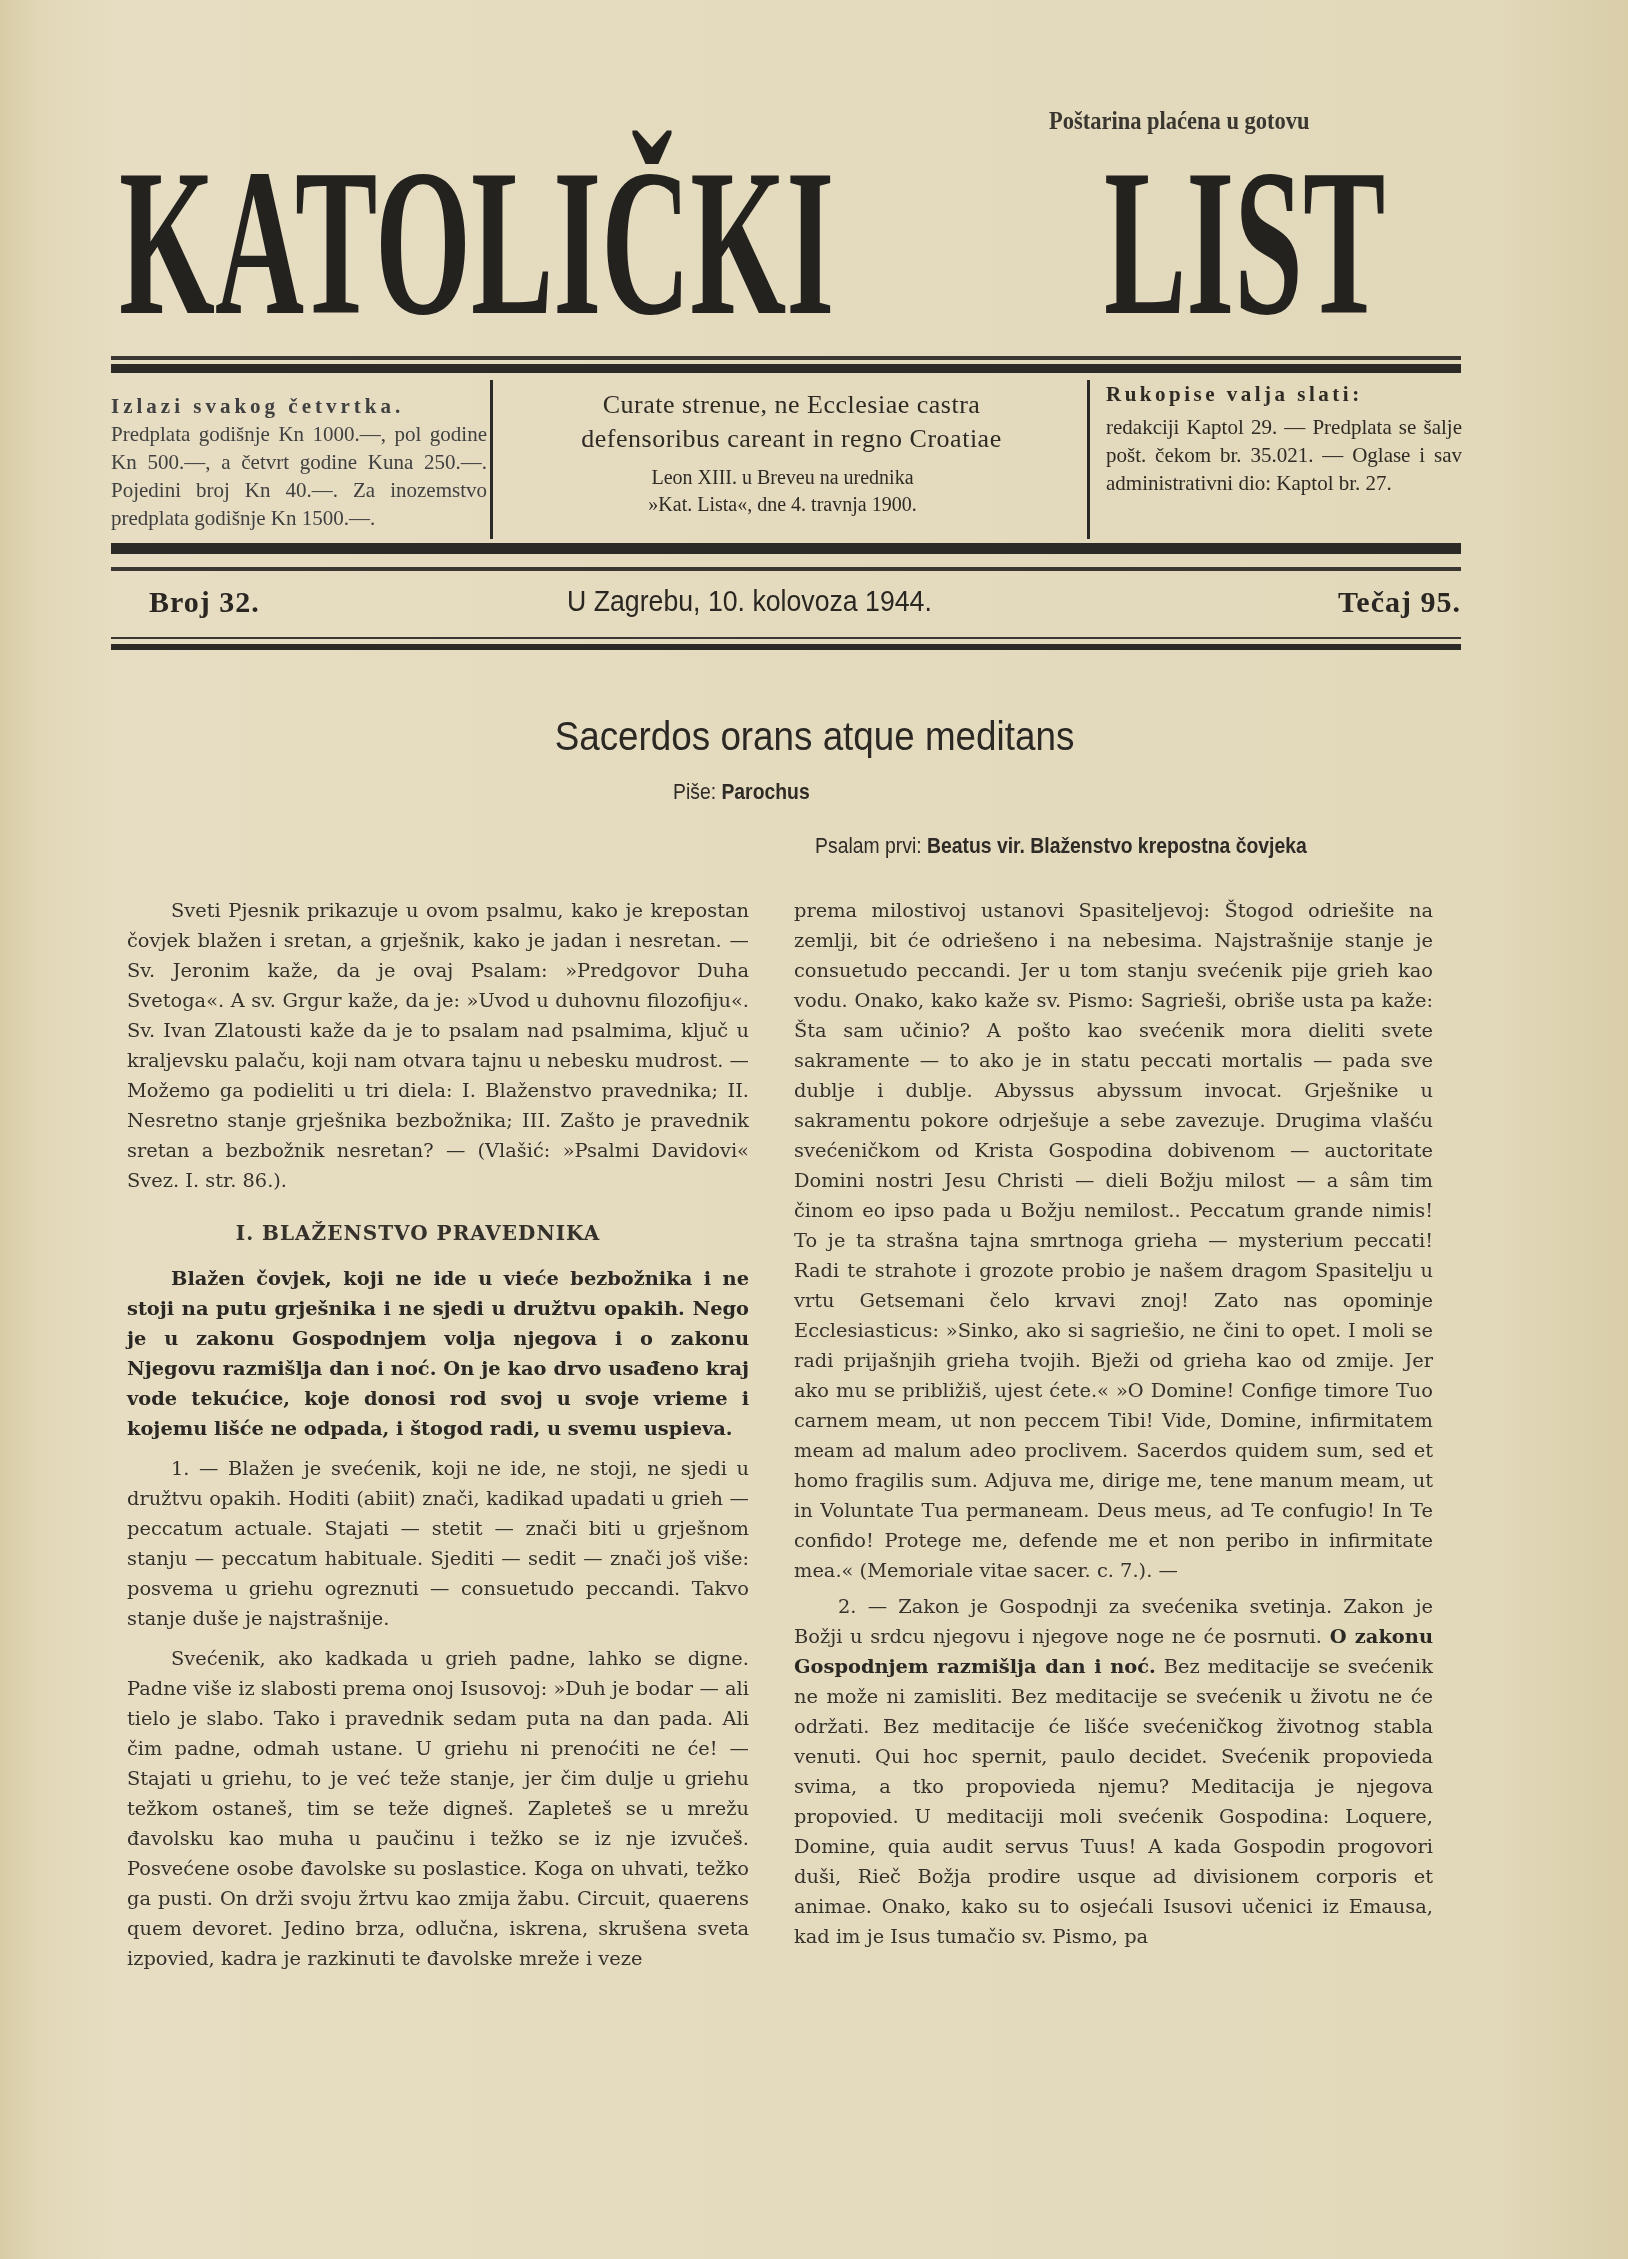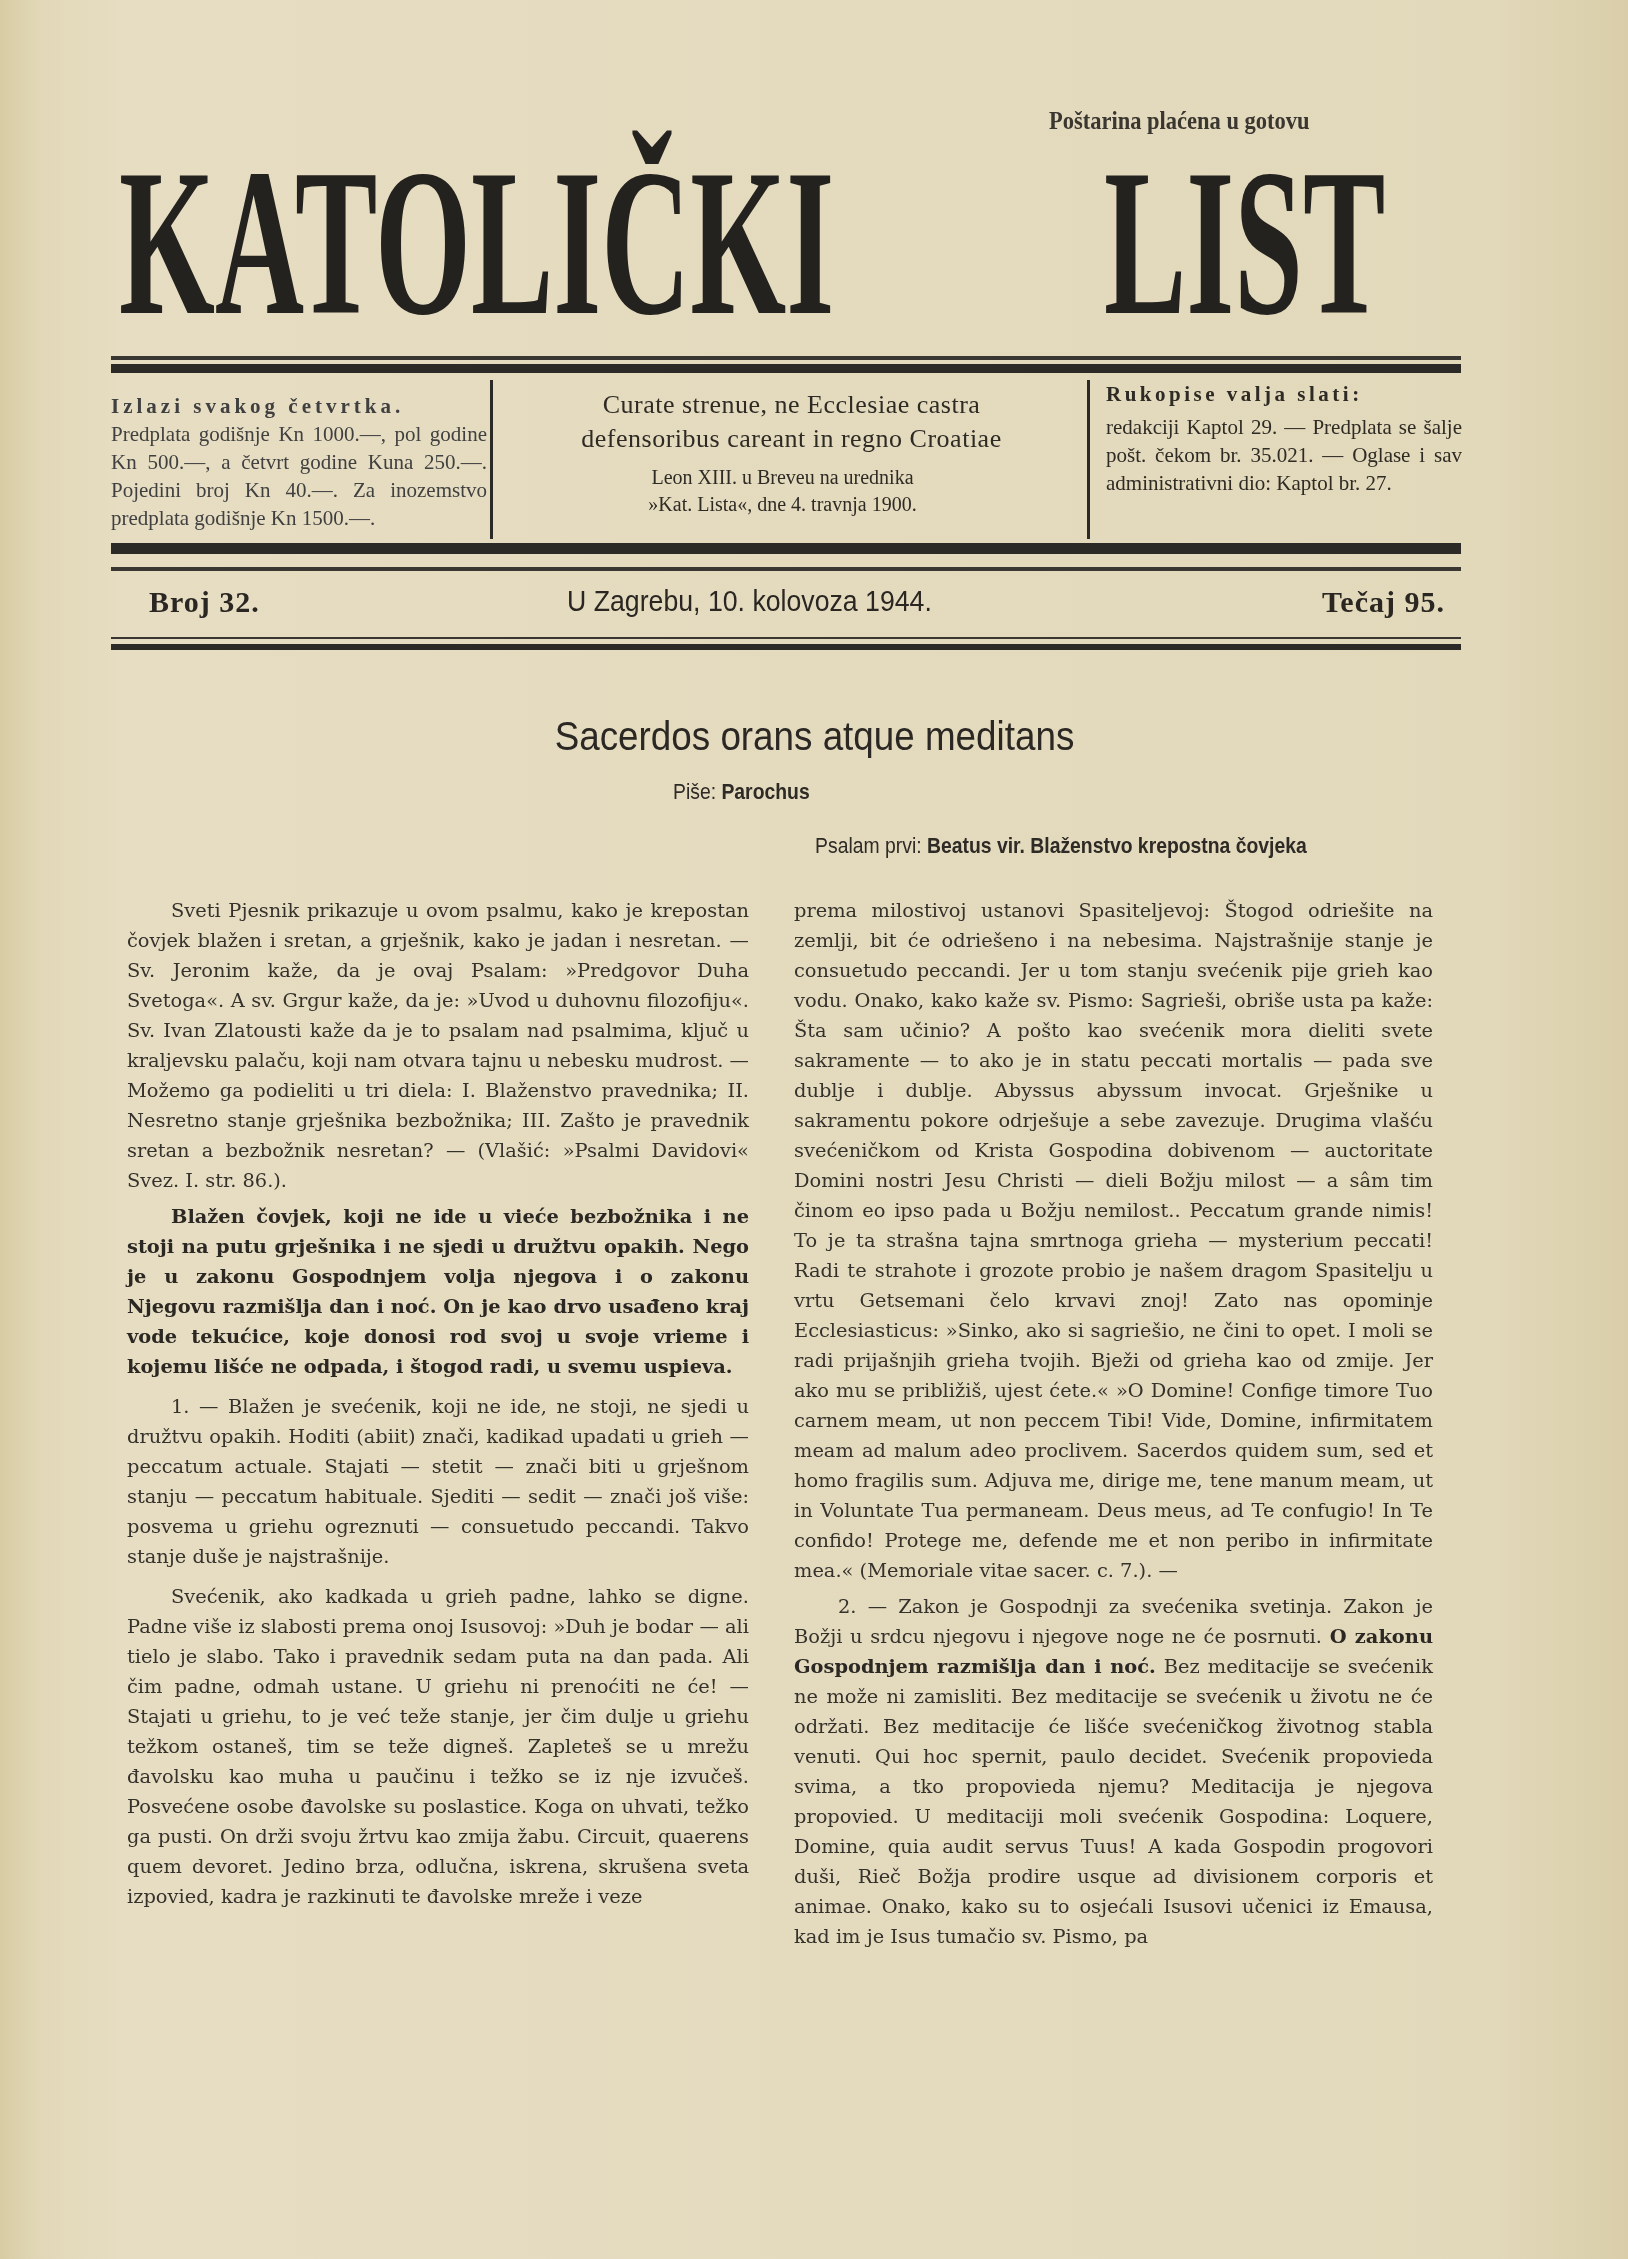--- a/index.html
+++ b/index.html
@@ -55,21 +55,21 @@
     text-align: justify;
   }
   .info-right .lead { font-weight: bold; letter-spacing: 3.5px; margin-bottom: 5px; }
 
   .issue-line {
     position: absolute; left: 149px; top: 585px; width: 1313px; height: 40px;
     font-family: "Liberation Sans", sans-serif; color: #2a2622; font-size: 30px;
   }
   .issue-line .num { position: absolute; left: 0; font-weight: bold; font-family: "Liberation Serif", serif; letter-spacing: 1px; }
   .issue-line .date { position: absolute; left: 418px; font-size: 29px; transform: scaleX(0.92); transform-origin: left; }
-  .issue-line .vol { position: absolute; right: 17px; font-weight: bold; font-family: "Liberation Serif", serif; letter-spacing: 1px; text-align: right; }
+  .issue-line .vol { position: absolute; right: 1px; font-weight: bold; font-family: "Liberation Serif", serif; letter-spacing: 1px; text-align: right; }
 
   .article-title {
     position: absolute; left: 0; width: 1629px; top: 714px; text-align: center;
     font-family: "Liberation Sans", sans-serif; font-size: 40px; color: #2b2824;
     transform: scaleX(0.92);
   }
   .byline {
     position: absolute; left: 673px; top: 779px;
     font-family: "Liberation Sans", sans-serif; font-size: 22px; color: #2e2a25;
     transform: scaleX(0.88); transform-origin: left;
@@ -153,20 +153,21 @@
     <span>Piše:</span>
     <b>Parochus</b>
   </div>
   <div class="subtitle">
     <span>Psalam prvi:</span>
     <b>Beatus vir. Blaženstvo krepostna čovjeka</b>
   </div>
 
   <div class="col left">
     <p>Sveti Pjesnik prikazuje u ovom psalmu, kako je krepostan čovjek blažen i sretan, a grješnik, kako je jadan i nesretan. — Sv. Jeronim kaže, da je ovaj Psalam: »Predgovor Duha Svetoga«. A sv. Grgur kaže, da je: »Uvod u duhovnu filozofiju«. Sv. Ivan Zlatousti kaže da je to psalam nad psalmima, ključ u kraljevsku palaču, koji nam otvara tajnu u nebesku mudrost. — Možemo ga podieliti u tri diela: I. Blaženstvo pravednika; II. Nesretno stanje grješnika bezbožnika; III. Zašto je pravednik sretan a bezbožnik nesretan? — (Vlašić: »Psalmi Davidovi« Svez. I. str. 86.).</p>
+    <div class="heading">I. BLAŽENSTVO PRAVEDNIKA</div>
     <p class="bold">Blažen čovjek, koji ne ide u vieće bezbožnika i ne stoji na putu grješnika i ne sjedi u družtvu opakih. Nego je u zakonu Gospodnjem volja njegova i o zakonu Njegovu razmišlja dan i noć. On je kao drvo usađeno kraj vode tekućice, koje donosi rod svoj u svoje vrieme i kojemu lišće ne odpada, i štogod radi, u svemu uspieva.</p>
     <p class="gap">1. — Blažen je svećenik, koji ne ide, ne stoji, ne sjedi u družtvu opakih. Hoditi (abiit) znači, kadikad upadati u grieh — peccatum actuale. Stajati — stetit — znači biti u grješnom stanju — peccatum habituale. Sjediti — sedit — znači još više: posvema u griehu ogreznuti — consuetudo peccandi. Takvo stanje duše je najstrašnije.</p>
     <p class="gap">Svećenik, ako kadkada u grieh padne, lahko se digne. Padne više iz slabosti prema onoj Isusovoj: »Duh je bodar — ali tielo je slabo. Tako i pravednik sedam puta na dan pada. Ali čim padne, odmah ustane. U griehu ni prenoćiti ne će! — Stajati u griehu, to je već teže stanje, jer čim dulje u griehu težkom ostaneš, tim se teže digneš. Zapleteš se u mrežu đavolsku kao muha u paučinu i težko se iz nje izvučeš. Posvećene osobe đavolske su poslastice. Koga on uhvati, težko ga pusti. On drži svoju žrtvu kao zmija žabu. Circuit, quaerens quem devoret. Jedino brza, odlučna, iskrena, skrušena sveta izpovied, kadra je razkinuti te đavolske mreže i veze</p>
   </div>
 
   <div class="col right">
     <p class="noindent">prema milostivoj ustanovi Spasiteljevoj: Štogod odriešite na zemlji, bit će odriešeno i na nebesima. Najstrašnije stanje je consuetudo peccandi. Jer u tom stanju svećenik pije grieh kao vodu. Onako, kako kaže sv. Pismo: Sagrieši, obriše usta pa kaže: Šta sam učinio? A pošto kao svećenik mora dieliti svete sakramente — to ako je in statu peccati mortalis — pada sve dublje i dublje. Abyssus abyssum invocat. Grješnike u sakramentu pokore odrješuje a sebe zavezuje. Drugima vlašću svećeničkom od Krista Gospodina dobivenom — auctoritate Domini nostri Jesu Christi — dieli Božju milost — a sâm tim činom eo ipso pada u Božju nemilost.. Peccatum grande nimis! To je ta strašna tajna smrtnoga grieha — mysterium peccati! Radi te strahote i grozote probio je našem dragom Spasitelju u vrtu Getsemani čelo krvavi znoj! Zato nas opominje Ecclesiasticus: »Sinko, ako si sagriešio, ne čini to opet. I moli se radi prijašnjih grieha tvojih. Bježi od grieha kao od zmije. Jer ako mu se približiš, ujest ćete.« »O Domine! Confige timore Tuo carnem meam, ut non peccem Tibi! Vide, Domine, infirmitatem meam ad malum adeo proclivem. Sacerdos quidem sum, sed et homo fragilis sum. Adjuva me, dirige me, tene manum meam, ut in Voluntate Tua permaneam. Deus meus, ad Te confugio! In Te confido! Protege me, defende me et non peribo in infirmitate mea.« (Memoriale vitae sacer. c. 7.). —</p>
     <p><span>2. — Zakon je Gospodnji za svećenika svetinja. Zakon je Božji u srdcu njegovu i njegove noge ne će posrnuti.</span> <b class="inl">O zakonu Gospodnjem razmišlja dan i noć.</b> <span>Bez meditacije se svećenik ne može ni zamisliti. Bez meditacije se svećenik u životu ne će održati. Bez meditacije će lišće svećeničkog životnog stabla venuti. Qui hoc spernit, paulo decidet. Svećenik propovieda svima, a tko propovieda njemu? Meditacija je njegova propovied. U meditaciji moli svećenik Gospodina: Loquere, Domine, quia audit servus Tuus! A kada Gospodin progovori duši, Rieč Božja prodire usque ad divisionem corporis et animae. Onako, kako su to osjećali Isusovi učenici iz Emausa, kad im je Isus tumačio sv. Pismo, pa</span></p>
   </div>
 

